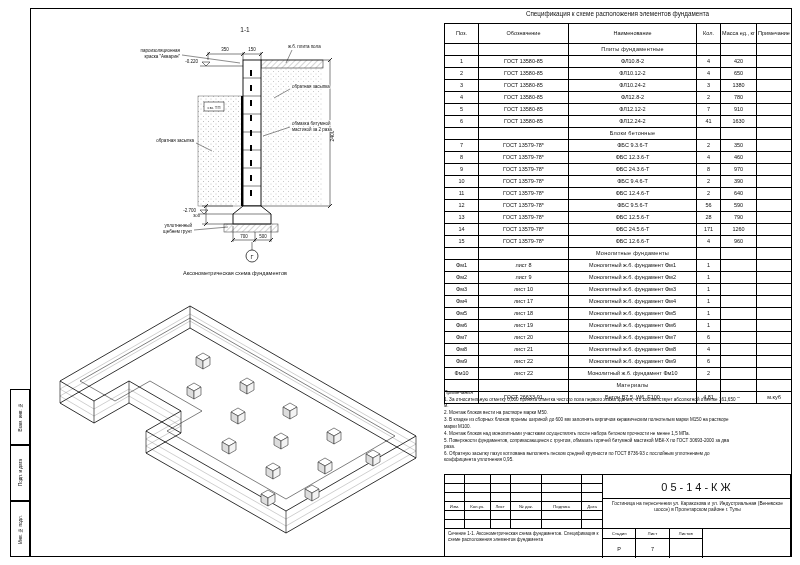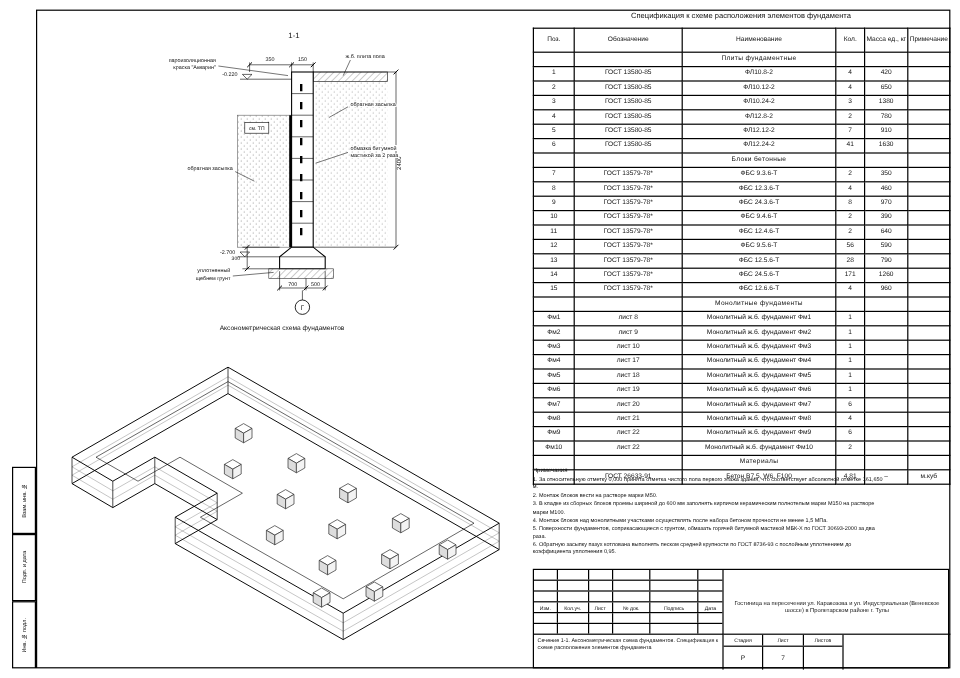--- a/index.html
+++ b/index.html
@@ -509,20 +509,21 @@
         <div class="tb-row">
           <div class="tb-cell" style="width: 20px;"></div>
           <div class="tb-cell" style="width: 26px;"></div>
           <div class="tb-cell" style="width: 20px;"></div>
           <div class="tb-cell" style="width: 32px;"></div>
           <div class="tb-cell" style="width: 40px;"></div>
           <div class="tb-cell" style="width: 20px;"></div>
         </div>
       </div>
     <div class="tb-caption">Сечение 1-1. Аксонометрическая схема фундаментов. Спецификация к схеме расположения элементов фундамента</div>
+    <div class="tb-doc">05-14-КЖ</div>
     <div class="tb-project">Гостиница на пересечении ул. Каракозова и ул. Индустриальная (Веневское шоссе) в Пролетарском районе г. Тулы</div>
     <div class="tb-stage">
       <div class="hdr">
         <div>Стадия</div>
         <div>Лист</div>
         <div>Листов</div>
       </div>
       <div class="vals">
         <div>Р</div>
         <div>7</div>

